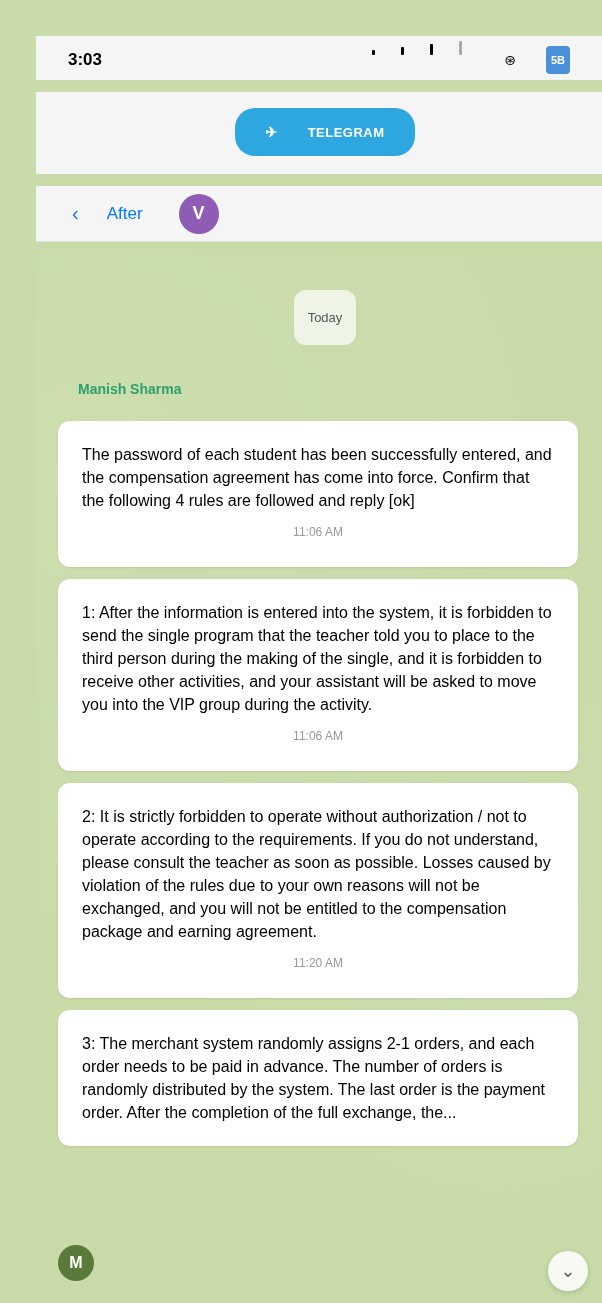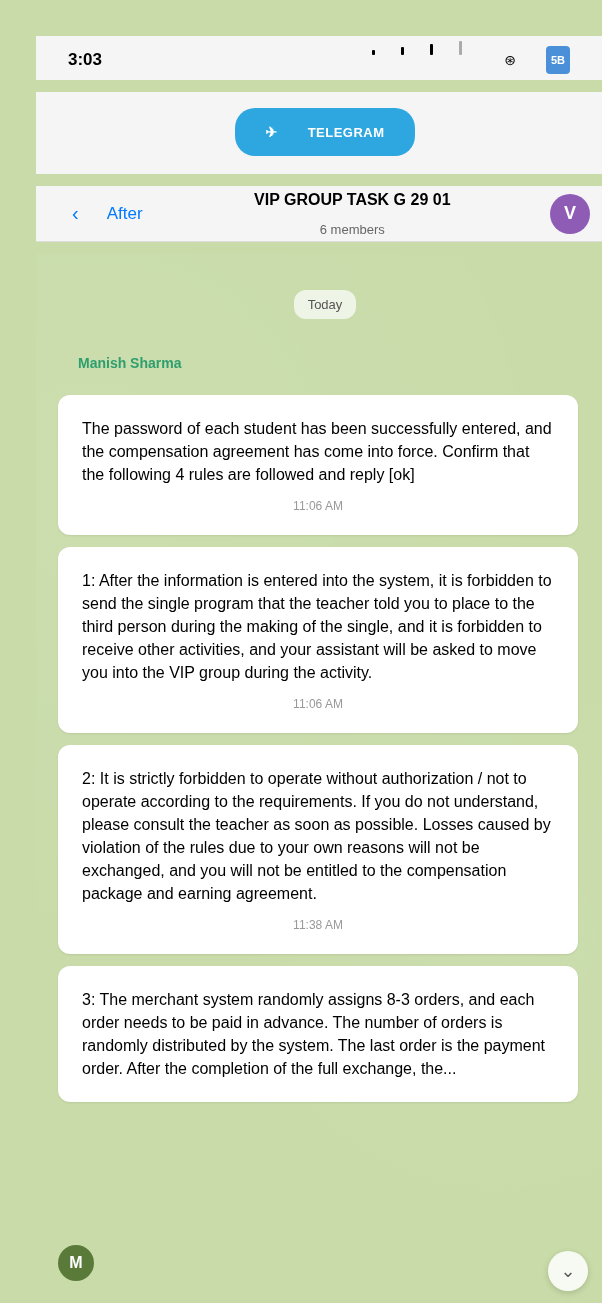--- a/index.html
+++ b/index.html
@@ -120,21 +120,21 @@
     .date-label-row {
       display: flex;
       justify-content: center;
       align-items: center;
       margin-bottom: 8px;
     }
     .date-label {
       background: rgba(255,255,255,0.7);
       color: #555;
       font-size: 13px;
-      padding: 7px 14px;
+      padding: 20px 14px;
       border-radius: 12px;
     }
 
     
     .sender-row {
       display: flex;
       align-items: center;
       gap: 8px;
       margin-bottom: 2px;
       padding-left: 8px;
@@ -142,21 +142,21 @@
     .sender-name {
       color: #2e9e6e;
       font-size: 14px;
       font-weight: 600;
     }
 
     
     .message-bubble {
       background: #fff;
       border-radius: 12px;
-      padding: 10px 12px 10px;
+      padding: 10px 12px 16px;
       margin-bottom: 8px;
       max-width: 520px;
       position: relative;
       box-shadow: 0 1px 2px rgba(0,0,0,0.08);
     }
     .message-text {
       font-size: 16px;
       color: #000;
       line-height: 1.45;
     }
@@ -288,24 +288,20 @@
     <span class="telegram-icon">✈</span>
     <span>TELEGRAM</span>
   </div>
 </div>
 
 <div class="header">
   <div class="back-btn">
     <span class="back-chevron">‹</span>
     <span>After</span>
   </div>
-  <div class="header-center">
-    <div class="header-title">VIP GROUP TASK G 29 01</div>
-    <div class="header-subtitle">6 members</div>
-  </div>
   <div class="header-avatar">
     <span>V</span>
   </div>
 </div>
 
 <div class="chat-area">
 
   <div class="date-label-row">
     <span class="date-label">Today</span>
   </div>
@@ -319,25 +315,25 @@
     <div class="message-time">11:06 AM</div>
   </div>
 
   <div class="message-bubble">
     <div class="message-text">1: After the information is entered into the system, it is forbidden to send the single program that the teacher told you to place to the third person during the making of the single, and it is forbidden to receive other activities, and your assistant will be asked to move you into the VIP group during the activity.</div>
     <div class="message-time">11:06 AM</div>
   </div>
 
   <div class="message-bubble">
     <div class="message-text">2: It is strictly forbidden to operate without authorization / not to operate according to the requirements. If you do not understand, please consult the teacher as soon as possible. Losses caused by violation of the rules due to your own reasons will not be exchanged, and you will not be entitled to the compensation package and earning agreement.</div>
-    <div class="message-time">11:38 AM</div>
+    <div class="message-time">11:20 AM</div>
   </div>
 
   <div class="message-bubble" style="margin-bottom: 0; padding-bottom: 10px;">
-    <div class="message-text">3: The merchant system randomly assigns 8-3 orders, and each order needs to be paid in advance. The number of orders is randomly distributed by the system. The last order is the payment order. After the completion of the full exchange, the...</div>
+    <div class="message-text">3: The merchant system randomly assigns 2-1 orders, and each order needs to be paid in advance. The number of orders is randomly distributed by the system. The last order is the payment order. After the completion of the full exchange, the...</div>
   </div>
 
   <div class="avatar-m">
     <span>M</span>
   </div>
 
   <div class="scroll-down-btn">
     <span>⌄</span>
   </div>
 

